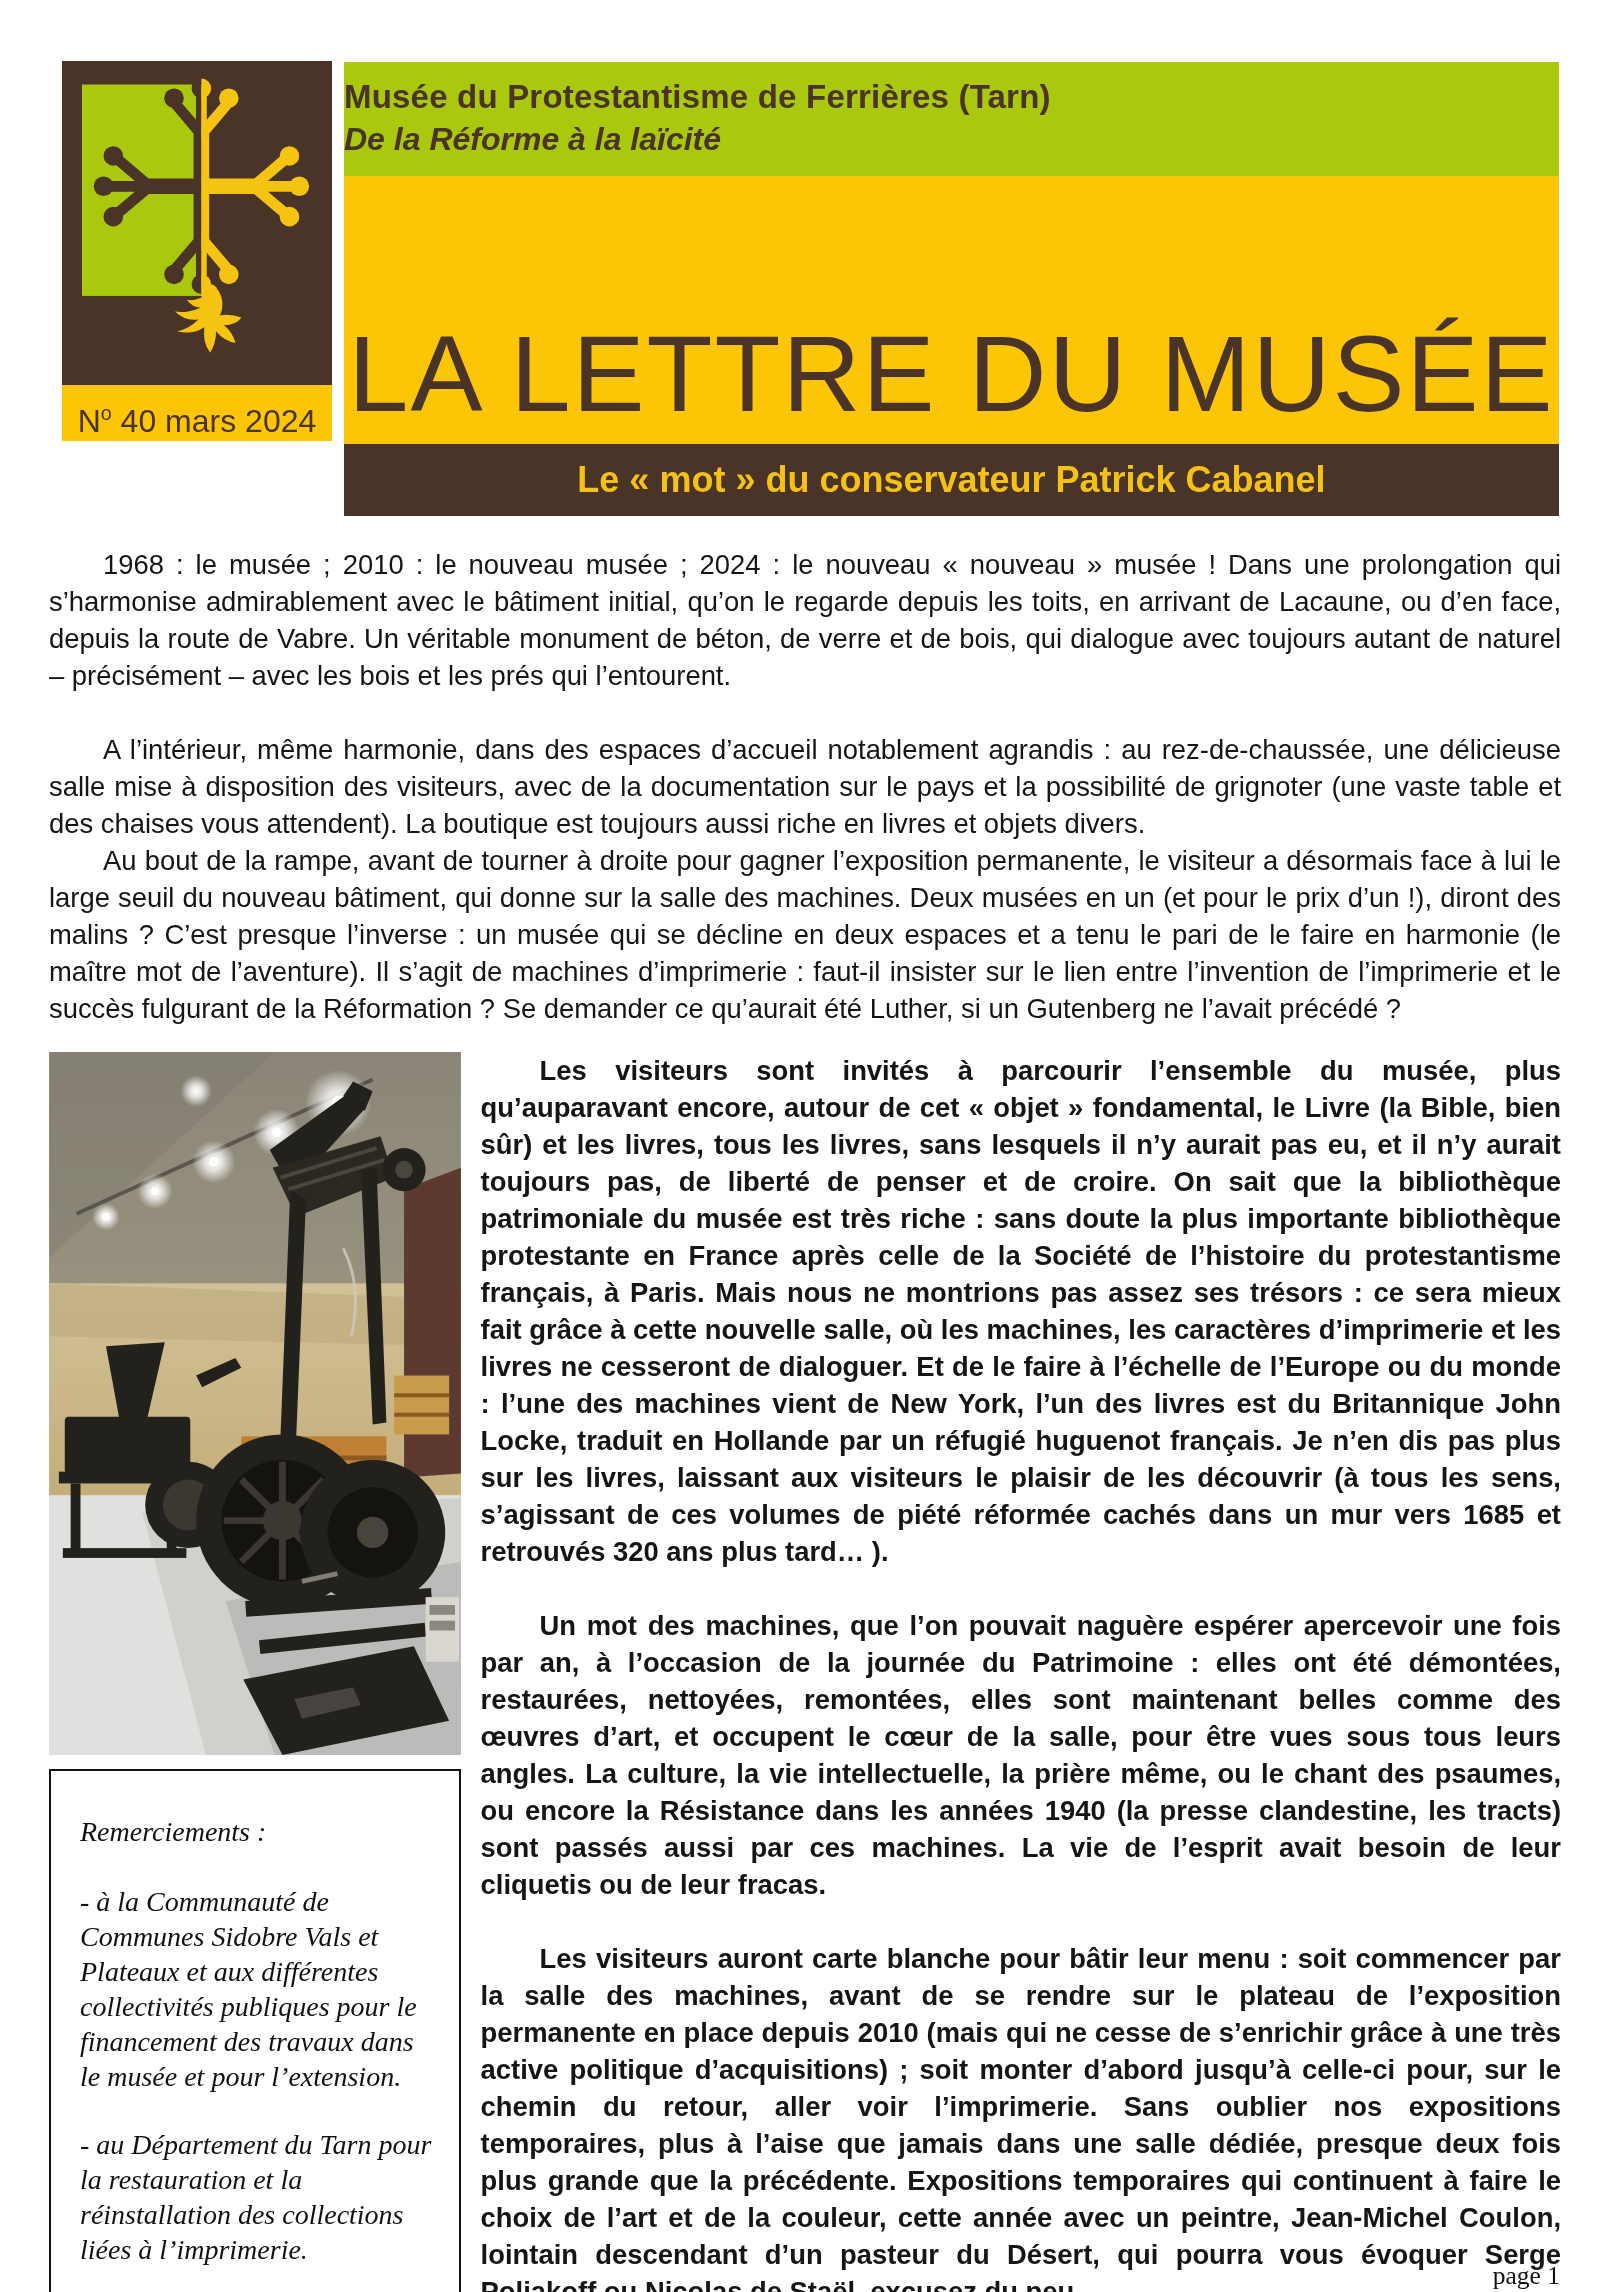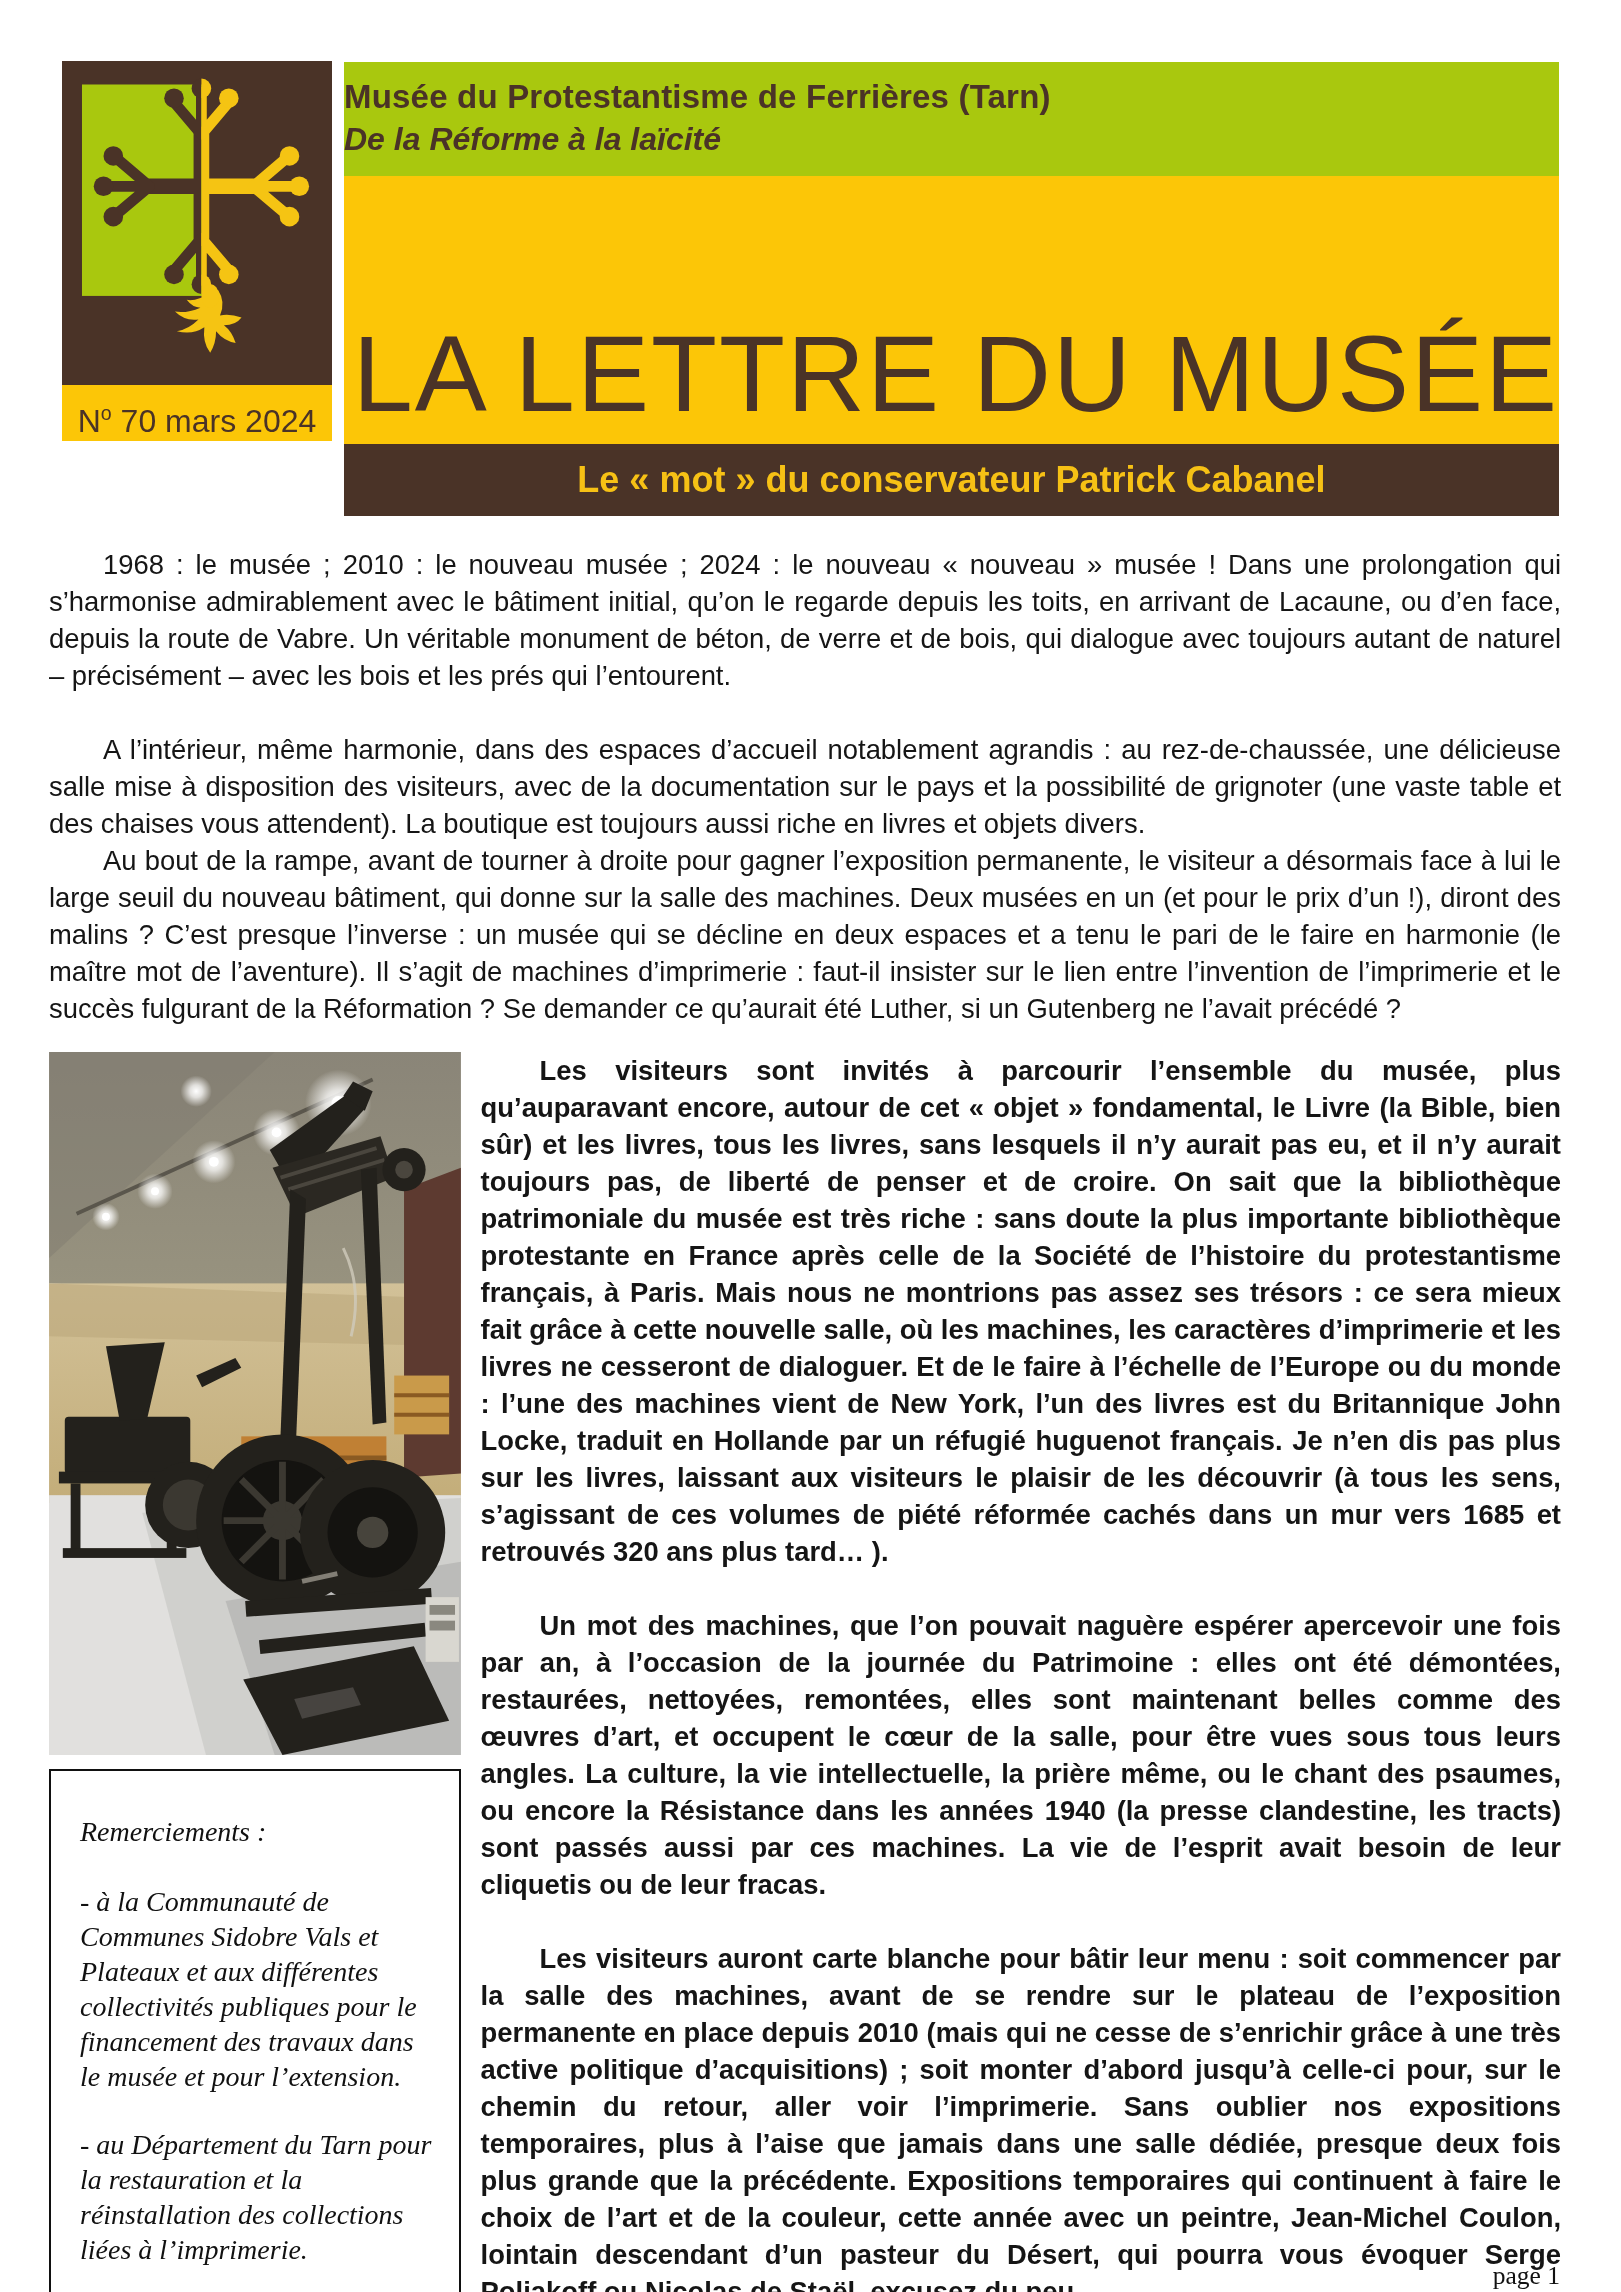--- a/index.html
+++ b/index.html
@@ -24,21 +24,21 @@
 
   .banners { position:absolute; left:344px; top:62px; width:1215px; }
   .banner-green {
     height:114px; background:#a9c80e; color:#4a3327;
     text-align:left; padding-top:12.7px;
   }
   .banner-green .museum-name { font-size:33px; font-weight:bold; line-height:43px; letter-spacing:0.2px; }
   .banner-green .museum-sub  { font-size:32px; font-weight:bold; font-style:italic; line-height:43px; }
   .banner-yellow {
     height:268px; background:#fcc607;
-    display:flex; align-items:flex-end; justify-content:flex-end;
+    display:flex; align-items:flex-end; justify-content:center;
     padding-bottom:15.7px;
   }
   .banner-yellow h1 {
     color:#4a3327; font-size:108px; font-weight:400; letter-spacing:2px; line-height:1;
     white-space:nowrap;
   }
   .banner-brown {
     height:72px; background:#4a3327; color:#f6c115;
     font-size:36px; font-weight:bold; line-height:72px; text-align:center;
   }
@@ -139,21 +139,21 @@
             <use href="#ocballs" fill="#f5c413"></use>
           </g>
 
           <g fill="#f5c413">
             <path d="M153,236 q-16,10 -26,8 q6,8 14,8 q-14,6 -26,4 q10,10 24,8 q-10,10 -22,12 q16,4 28,-4 q-2,16 6,26 q6,-10 6,-22 q8,10 20,12 q-4,-12 -12,-18 q12,0 18,-8 q-12,-4 -22,-2 q6,-14 -2,-26 z"></path>
             <ellipse cx="151" cy="240" rx="9" ry="12"></ellipse>
           </g>
         </svg>
       </div>
       <div class="issue-strip">
-        <span>N</span><sup>o</sup><span> 70 mars 2024</span>
+        <span>N</span><sup>o</sup><span> 40 mars 2024</span>
       </div>
     </div>
 
     <div class="banners">
       <div class="banner-green">
         <div class="museum-name">Musée du Protestantisme de Ferrières (Tarn)</div>
         <div class="museum-sub">De la Réforme à la laïcité</div>
       </div>
       <div class="banner-yellow">
         <h1>LA LETTRE DU MUSÉE</h1>

